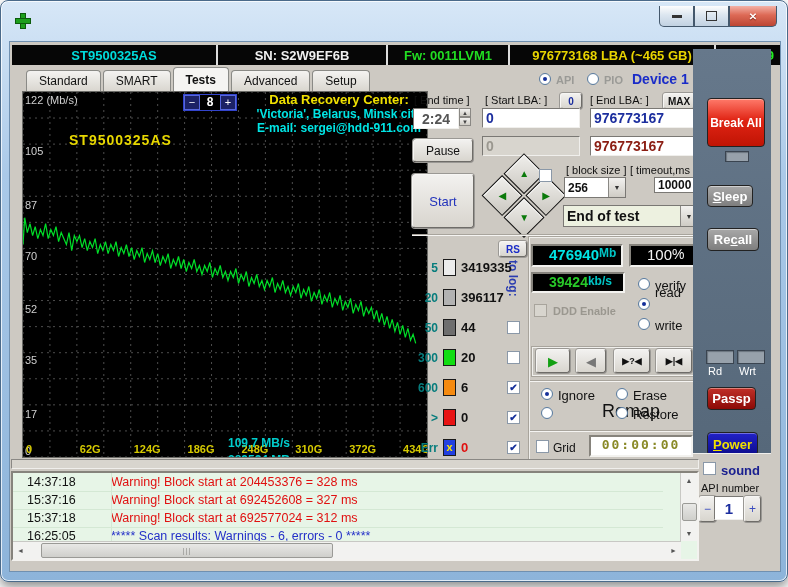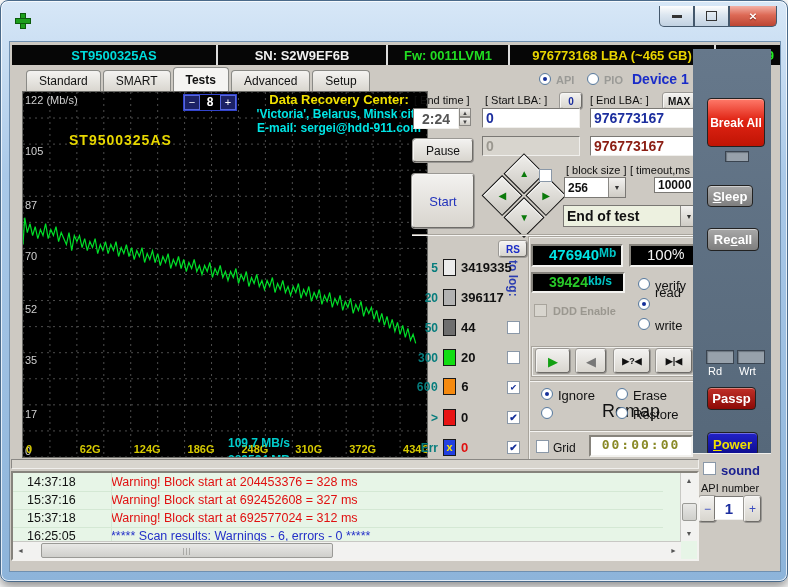--- a/index.html
+++ b/index.html
@@ -275,21 +275,21 @@
 
       <div class="etch" style="left:402px;top:192px;width:288px;height:0"></div>
 
       <div id="counters" style="position:absolute;left:402px;top:196px;width:116px;height:222px">
         <div class="btn" style="left:87px;top:3px;width:26px;height:14px;border-radius:3px;color:#1a2cc8;font-size:10px;font-weight:bold">RS</div>
         <span class="tolog" style="left:94px;top:22px">to log:</span>
       <div style="position: absolute; left: 0px; top: 20px; width: 116px; height: 20px;"><span class="cnt-label">5</span><span class="cnt-box" style="background: rgb(236, 236, 236);"></span><span class="cnt-val">3419335</span></div>
           <div style="position: absolute; left: 0px; top: 50px; width: 116px; height: 20px;"><span class="cnt-label">20</span><span class="cnt-box" style="background: rgb(178, 178, 178);"></span><span class="cnt-val">396117</span></div>
           <div style="position: absolute; left: 0px; top: 80px; width: 116px; height: 20px;"><span class="cnt-label">50</span><span class="cnt-box" style="background: rgb(110, 110, 110);"></span><span class="cnt-val">44</span><span class="checkbox" style="position: absolute; right: 8px; top: 3px;"></span></div>
           <div style="position: absolute; left: 0px; top: 110px; width: 116px; height: 20px;"><span class="cnt-label">300</span><span class="cnt-box" style="background: rgb(18, 221, 18);"></span><span class="cnt-val">20</span><span class="checkbox" style="position: absolute; right: 8px; top: 3px;"></span></div>
-          <div style="position: absolute; left: 0px; top: 140px; width: 116px; height: 20px; font-family: Liberation Mono, monospace;"><span class="cnt-label">600</span><span class="cnt-box" style="background: rgb(245, 138, 16);"></span><span class="cnt-val">6</span><span class="checkbox" style="position: absolute; right: 8px; top: 3px;">✔</span></div>
+          <div style="position: absolute; left: 0px; top: 140px; width: 116px; height: 20px;"><span class="cnt-label">600</span><span class="cnt-box" style="background: rgb(245, 138, 16);"></span><span class="cnt-val">6</span><span class="checkbox" style="position: absolute; right: 8px; top: 3px;">✔</span></div>
           <div style="position: absolute; left: 0px; top: 170px; width: 116px; height: 20px;"><span class="cnt-label">&gt;</span><span class="cnt-box" style="background: rgb(232, 20, 20);"></span><span class="cnt-val">0</span><span class="checkbox" style="position: absolute; right: 8px; top: 3px;">✔</span></div>
           <div style="position: absolute; left: 0px; top: 200px; width: 116px; height: 20px;"><span class="cnt-label">Err</span><span class="cnt-box" style="background: rgb(34, 64, 224);">x</span><span class="cnt-val" style="color: rgb(224, 16, 16);">0</span><span class="checkbox" style="position: absolute; right: 8px; top: 3px;">✔</span></div>
         </div>
       <div class="etch" style="left:518px;top:196px;width:0;height:222px;border-top:none;border-left:1px solid #a8a49c;border-right:1px solid #f5f4f2"></div>
 
       <div class="etchbox" style="left:518px;top:194px;width:172px;height:226px"></div>
       <div class="display" style="left:521px;top:202px;width:92px;height:23px">
         <span style="color:#00e5e5;font-size:15px;font-weight:bold;flex:1">476940</span>
         <span style="color:#00c5c5;font-size:12px;font-weight:bold">Mb</span>
       </div>

